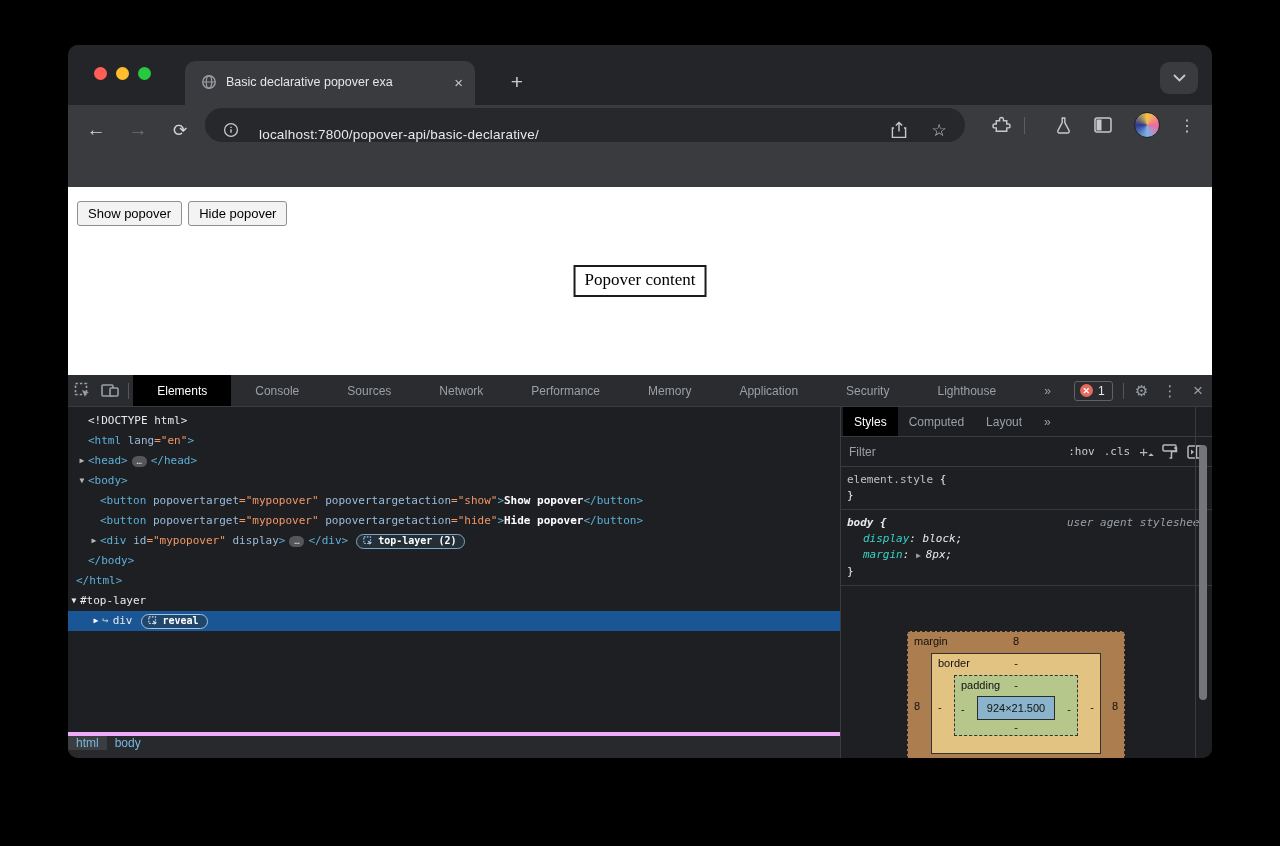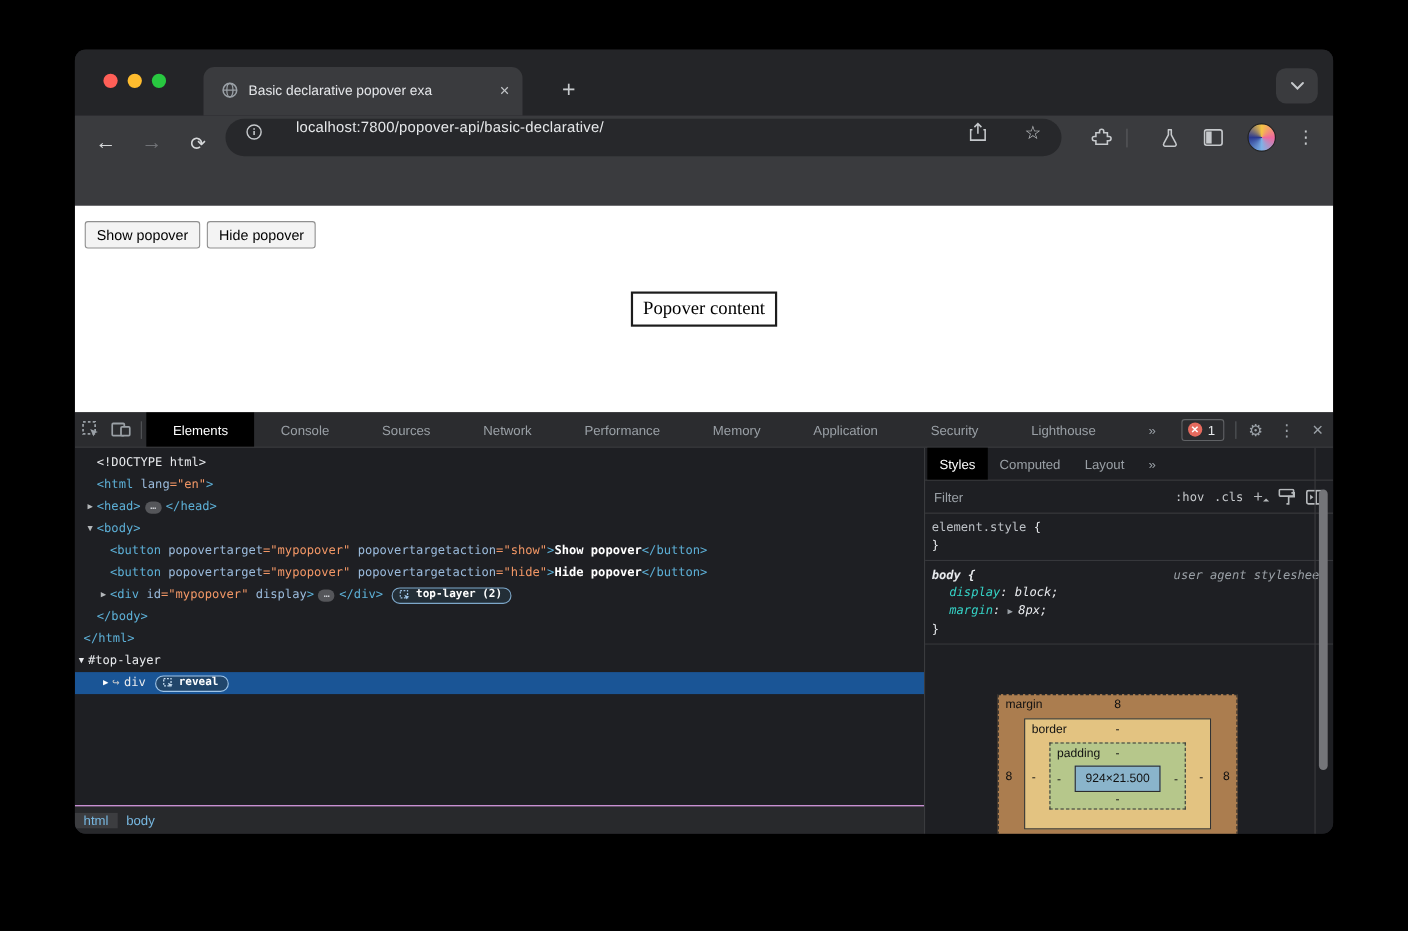--- a/index.html
+++ b/index.html
@@ -22,21 +22,21 @@
   .newtab { position:absolute; left:432px; top:20px; width:34px; height:34px; border-radius:50%;
     display:flex; align-items:center; justify-content:center; color:#c6c9cc; font-size:21px; font-weight:300; }
   .tab-chevron { position:absolute; right:14px; top:17px; width:38px; height:32px;
     background:#3a3b3e; border-radius:9px; display:flex; align-items:center; justify-content:center; }
 
   
   .toolbar { position:absolute; left:0; top:60px; width:100%; height:82px; background:#3a3b3e; }
   .nav-ic { position:absolute; top:9px; width:32px; height:32px; display:flex; align-items:center;
     justify-content:center; font-size:19px; color:#d6d8da; }
   .urlpill { position:absolute; left:137px; top:63px-; top:3px; width:760px; height:34px;
-    background:#27282b; border-radius:17px; display:flex; align-items:flex-start; padding:0 14px; gap:26px; }
+    background:#27282b; border-radius:17px; display:flex; align-items:flex-end; padding:0 14px; gap:16px; }
   .url { flex:1; color:#e6e8ea; font-size:13.5px; letter-spacing:.2px; white-space:nowrap; }
   .pill-ic { display:flex; align-items:center; justify-content:center; width:24px; height:24px; }
   .tb-right { position:absolute; top:3px; width:34px; height:34px; display:flex; align-items:center; justify-content:center; }
   .tb-div { position:absolute; top:12px; width:1px; height:17px; background:#5c5e61; }
   .avatar { width:26px; height:26px; border-radius:50%;
     background:conic-gradient(#f6c544,#ef6a9e,#7db3e8,#2b3990,#f6c544); border:1px solid #222; }
 
   
   .page { position:absolute; left:0; top:142px; width:100%; height:188px; background:#fff; }
   .btn-row { position:absolute; left:9px; top:14px; display:flex; gap:6px; }
@@ -74,21 +74,21 @@
   .t { color:#5db0d7; } .a { color:#9bbbdc; } .v { color:#f29766; }
   .w { color:#e8eaed; } .txt { color:#fff; font-weight:600; }
   .ell { display:inline-flex; align-items:center; justify-content:center; width:15px; height:11px;
     border-radius:6px; background:#55565a; color:#dadce0; font-size:9px; line-height:8px; margin:0 4px; }
   .badge { display:inline-flex; align-items:center; gap:5px; border:1px solid #7da7c9; border-radius:9px;
     padding:0 8px 0 6px; height:15px; margin-left:8px; background:rgba(40,58,72,.55); }
   .badge b { color:#fff; font-size:10px; font-weight:700; font-family:"DejaVu Sans Mono", monospace; }
   .tl.sel { background:#1a5596; }
   .ret { color:#c3c6c9; font-size:11px; margin-right:4px; }
   .crumbs { position:absolute; left:0; bottom:0; right:0; height:26px; background:#28292c;
-    border-top:1px solid #f0abfc; display:flex; align-items:center; font-size:12px; }
+    border-top:4px solid #f0abfc; display:flex; align-items:flex-start; font-size:12px; }
   .crumb { display:flex; align-items:center; padding:0 8px; color:#77b7e0; }
   .crumb.hl { background:#3c3d40; }
 
   
   .sb-tabs { height:30px; display:flex; align-items:stretch; border-bottom:1px solid #3a3b3e; padding-left:2px; }
   .sb-tab { display:flex; align-items:center; padding:0 11px; color:#9aa0a6; font-size:12px; }
   .sb-tab.sel { background:#000; color:#fff; }
   .sb-filter { height:30px; display:flex; align-items:center; border-bottom:1px solid #3a3b3e; padding:0 8px; gap:9px; }
   .filter-input { flex:1; background:transparent; border:none; outline:none; color:#e8eaed;
     font-size:12px; font-family:"Liberation Sans", sans-serif; min-width:40px; }

